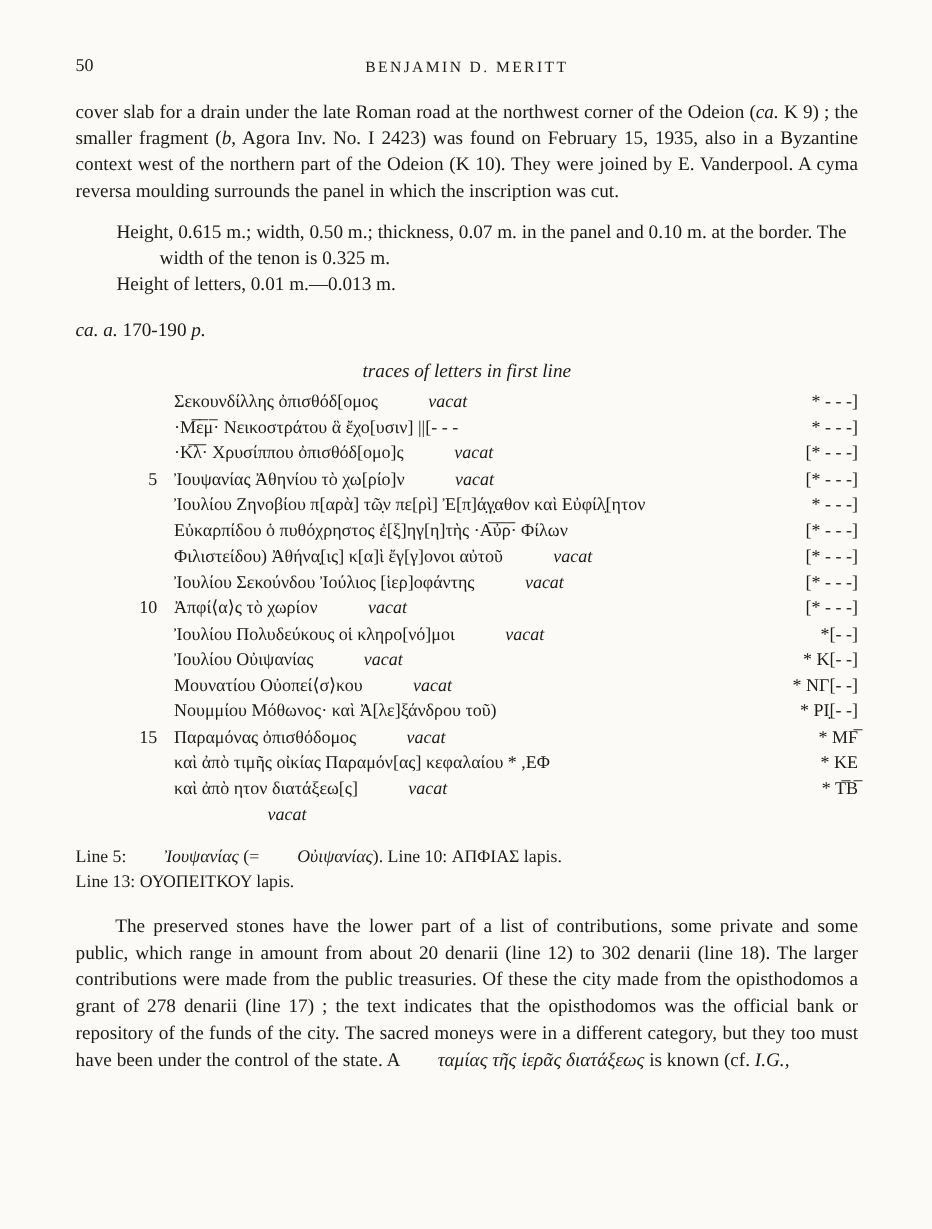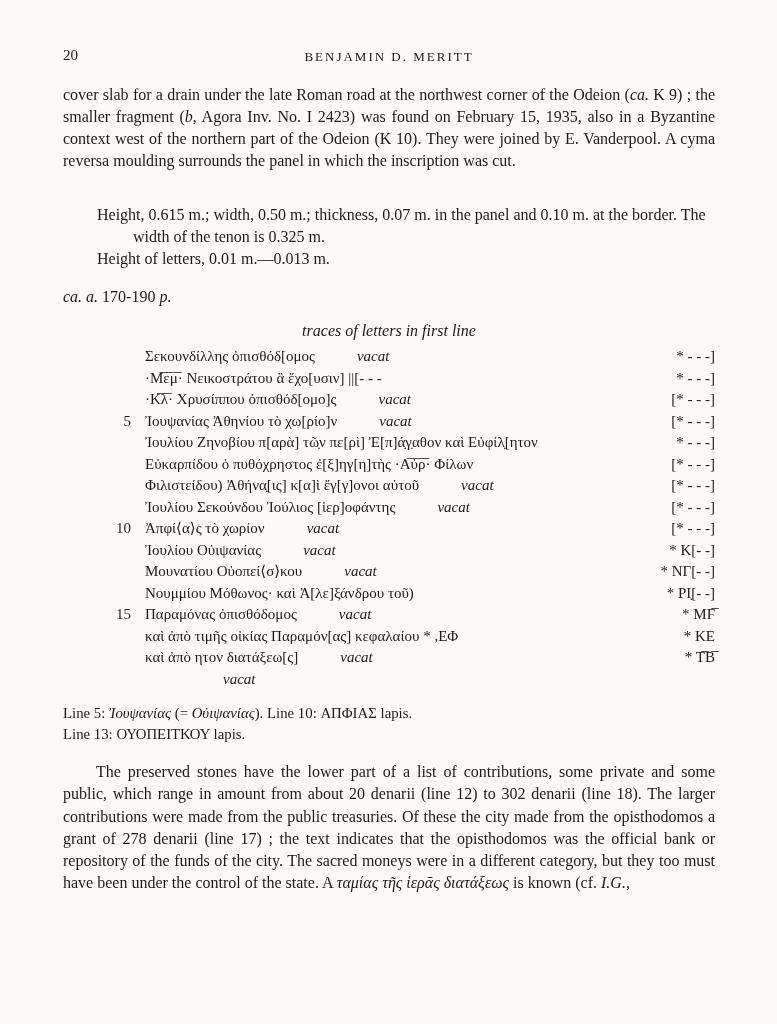--- a/index.html
+++ b/index.html
@@ -16,48 +16,48 @@
   .page-num { position: absolute; left: 0; top: 0; font-size: 15px; }
   .running-head { font-size: 13px; letter-spacing: 2px; }
 
   .para { font-size: 16px; line-height: 22px; text-align: justify; }
   .intro { margin-top: 18px; }
 
   .meas {
     font-size: 16px; line-height: 22px;
     margin: 0 0 0 70px; text-indent: -36px; padding-right: 4px;
   }
-  .meas-first { margin-top: 32px; }
+  .meas-first { margin-top: 12px; }
 
   .date-line { margin-top: 16px; font-size: 16px; line-height: 22px; }
 
   .caption { margin-top: 12px; text-align: center; font-style: italic; font-size: 16px; line-height: 22px; }
 
   .inscription { margin: 4px 0 0 42px; font-size: 15px; line-height: 21.5px; }
   .insc-row { display: flex; align-items: baseline; justify-content: flex-end; }
   .insc-num { flex: none; width: 26px; text-align: right; margin-right: 14px; }
   .insc-main { flex: 1 1 auto; white-space: nowrap; overflow: visible; }
   .vacat { font-style: italic; margin-left: 2.8em; }
   .insc-row:last-child .vacat { margin-left: 5.2em; }
   .insc-right { flex: none; text-align: right; white-space: nowrap; }
 
   .notes { margin-top: 13px; font-size: 14.8px; line-height: 21px; }
 
   .closing { margin-top: 16px; text-indent: 33px; line-height: 22.3px; }
 
   .seg-i { font-style: italic; text-align: right; }
-  .seg-gk { font-style: italic; }
+  .seg-gk { font-style: italic; margin-left: 28px; }
 </style>
 </head>
 <body>
 
 <div class="page">
 
   <div class="header">
-    <span class="page-num">20</span>
+    <span class="page-num">50</span>
     <span class="running-head">BENJAMIN D. MERITT</span>
   </div>
 
   <div class="para intro"><span>cover slab for a drain under the late Roman road at the northwest corner of the Odeion (</span><span class="seg-i">ca.</span><span> K 9) ; the smaller fragment (</span><span class="seg-i">b</span><span>, Agora Inv. No. I 2423) was found on February 15, 1935, also in a Byzantine context west of the northern part of the Odeion (K 10). They were joined by E. Vanderpool.  A cyma reversa moulding surrounds the panel in which the inscription was cut.</span></div>
 
   <div class="meas meas-first">Height, 0.615 m.; width, 0.50 m.; thickness, 0.07 m. in the panel and 0.10 m. at the border.  The width of the tenon is 0.325 m.</div>
   <div class="meas">Height of letters, 0.01 m.—0.013 m.</div>
 
   <div class="date-line"><span class="seg-i">ca. a.</span><span> 170-190 </span><span class="seg-i">p.</span></div>
 
@@ -112,20 +112,25 @@
       <span class="insc-main"><span>Ἰουλίου Σεκούνδου Ἰούλιος [ἱερ]οφάντης</span><span class="vacat">vacat</span></span>
       <span class="insc-right">[* - - -]</span>
     </div>
 
     <div class="insc-row">
       <span class="insc-num">10</span>
       <span class="insc-main"><span>Ἀπφί⟨α⟩ς τὸ χωρίον</span><span class="vacat">vacat</span></span>
       <span class="insc-right">[* - - -]</span>
     </div>
 
+    <div class="insc-row">
+      <span class="insc-num"></span>
+      <span class="insc-main"><span>Ἰουλίου Πολυδεύκους οἱ κληρο[νό]μοι</span><span class="vacat">vacat</span></span>
+      <span class="insc-right">*[- -]</span>
+    </div>
 
     <div class="insc-row">
       <span class="insc-num"></span>
       <span class="insc-main"><span>Ἰουλίου Οὐιψανίας</span><span class="vacat">vacat</span></span>
       <span class="insc-right">* Κ[- -]</span>
     </div>
 
     <div class="insc-row">
       <span class="insc-num"></span>
       <span class="insc-main"><span>Μουνατίου Οὐοπεί⟨σ⟩κου</span><span class="vacat">vacat</span></span>

